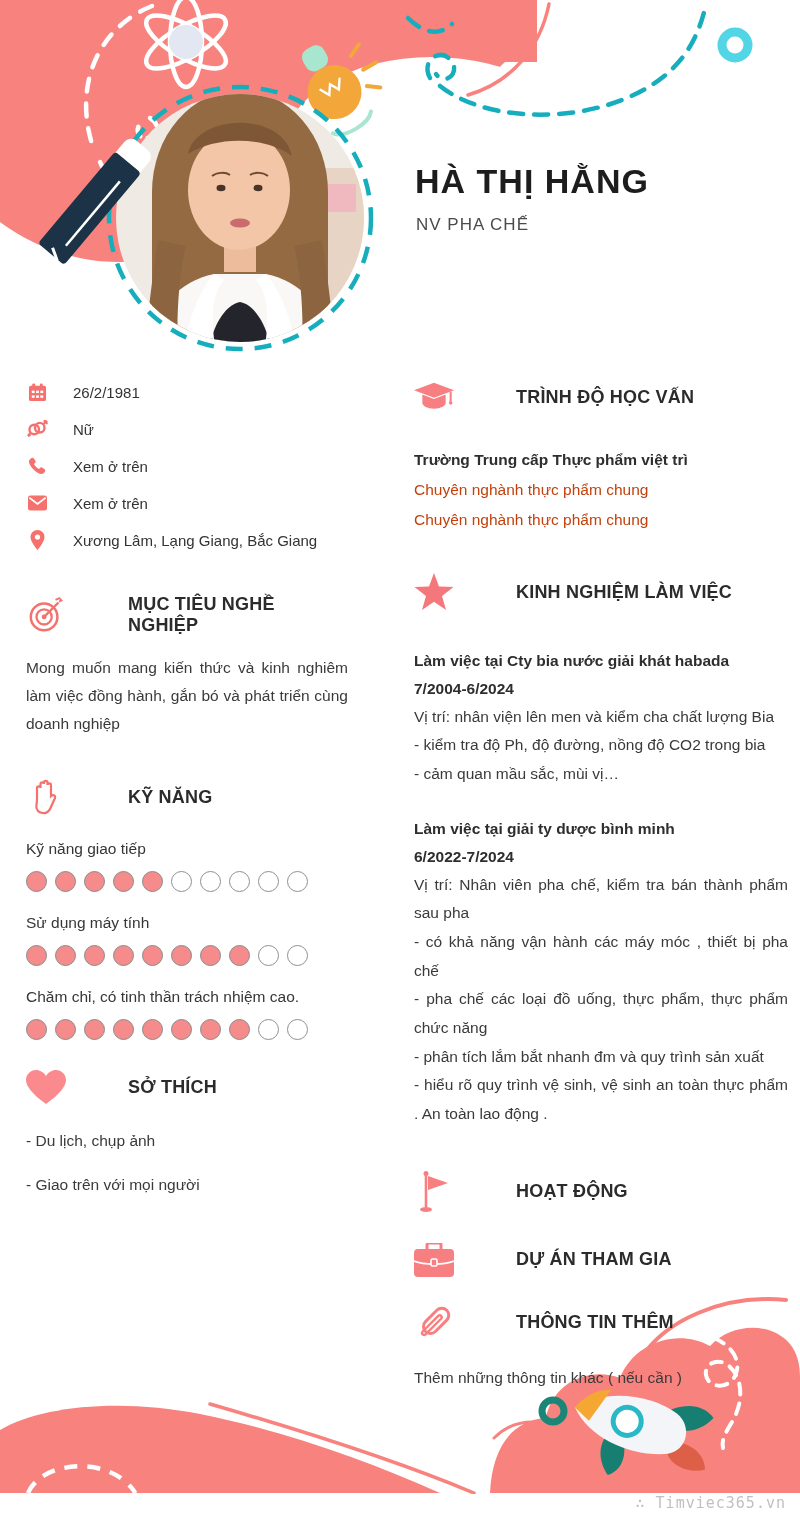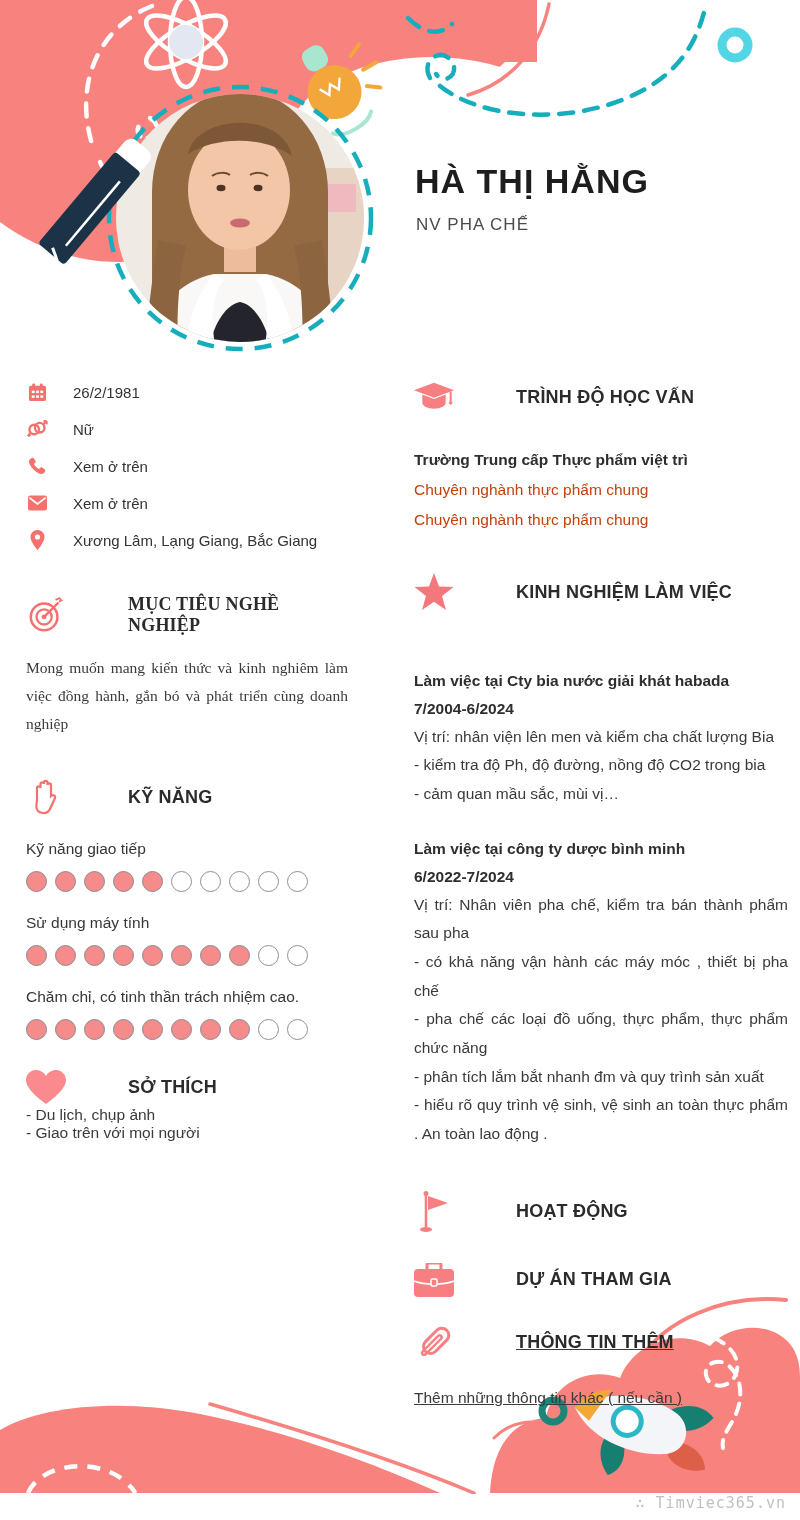--- a/index.html
+++ b/index.html
@@ -15,41 +15,41 @@
   .col-right{position:absolute;left:414px;top:380px;width:374px;}
   
   .info-row{display:flex;align-items:center;margin-bottom:17px;gap:8px;}
   .info-row .ic{width:22px;height:20px;flex:0 0 22px;display:flex;align-items:center;justify-content:center;}
   .info-row .txt{margin-left:17px;font-size:15px;color:#333;}
   
   .sec-head{display:flex;align-items:center;margin:0;gap:48px;}
   .sec-head .ic{width:40px;flex:0 0 40px;display:flex;align-items:center;justify-content:center;}
   .sec-head .lbl{margin-left:14px;font-size:18px;font-weight:700;color:#2b2b2b;letter-spacing:.2px;}
   
-  .objective{margin-top:44px;font-family:Liberation Serif, serif;}
+  .objective{margin-top:44px;}
   .obj-text{font-size:15.5px;line-height:1.8;text-align:justify;color:#3a3a3a;margin:18px 0 0 0;}
   .skills{margin-top:40px;}
   .skill-label{font-size:15.5px;color:#363636;margin:22px 0 13px 0;}
   .dots{display:flex;gap:8px;}
   .dot{width:21px;height:21px;border-radius:50%;border:1.5px solid #8f8f8f;background:#fff;box-sizing:border-box;}
   .dot.f{background:#F58B8B;border-color:#8a8a8a;}
   .hobbies{margin-top:30px;}
-  .hobby-item{font-size:15.5px;color:#3a3a3a;margin-top:0;}
+  .hobby-item{font-size:15.5px;color:#3a3a3a;margin-top:26px;}
   
   .edu-school{font-size:15.5px;font-weight:700;color:#2e2e2e;margin-top:37px;}
   .edu-line{font-size:15.5px;color:#c2410c;margin-top:12px;}
   .experience{margin-top:44px;}
-  .job{margin-top:56px;}
+  .job{margin-top:36px;}
   .job2{margin-top:26px;}
   .job-title{font-size:15.5px;font-weight:700;color:#2e2e2e;line-height:1.8;}
   .job-period{font-size:15.5px;font-weight:700;color:#2e2e2e;line-height:1.8;}
   .job-line{font-size:15.5px;color:#3a3a3a;line-height:1.85;text-align:justify;}
   .activities{margin-top:42px;}
   .projects{margin-top:30px;}
-  .extra{margin-top:26px;text-decoration:underline;}
+  .extra{margin-top:26px;}
   .extra-text{font-size:15.5px;color:#3a3a3a;margin-top:26px;}
   
   .watermark{position:absolute;right:14px;top:1494px;font-family:"DejaVu Sans Mono","Liberation Mono",monospace;
              font-size:15px;color:#c0c0c0;letter-spacing:1px;}
 </style>
 </head>
 <body>
 
 <svg class="abs" style="left:0;top:0" width="800" height="375" viewBox="0 0 800 375">
   <defs>
@@ -339,21 +339,21 @@
 
     <div class="job">
       <div class="job-title">Làm việc tại Cty bia nước giải khát habada</div>
       <div class="job-period">7/2004-6/2024</div>
       <div class="job-line">Vị trí: nhân viện lên men và kiểm cha chất lượng Bia</div>
       <div class="job-line">- kiểm tra độ Ph, độ đường, nồng độ CO2 trong bia</div>
       <div class="job-line">- cảm quan mầu sắc, mùi vị…</div>
     </div>
 
     <div class="job job2">
-      <div class="job-title">Làm việc tại công ty dược bình minh</div>
+      <div class="job-title">Làm việc tại giải ty dược bình minh</div>
       <div class="job-period">6/2022-7/2024</div>
       <div class="job-line">Vị trí: Nhân viên pha chế, kiểm tra bán thành phẩm sau pha</div>
       <div class="job-line">- có khả năng vận hành các máy móc , thiết bị pha chế</div>
       <div class="job-line">- pha chế các loại đồ uống, thực phẩm, thực phẩm chức năng</div>
       <div class="job-line">- phân tích lắm bắt nhanh đm và quy trình sản xuất</div>
       <div class="job-line">- hiểu rõ quy trình vệ sinh, vệ sinh an toàn thực phẩm . An toàn lao động .</div>
     </div>
   </div>
 
   <div class="activities">

